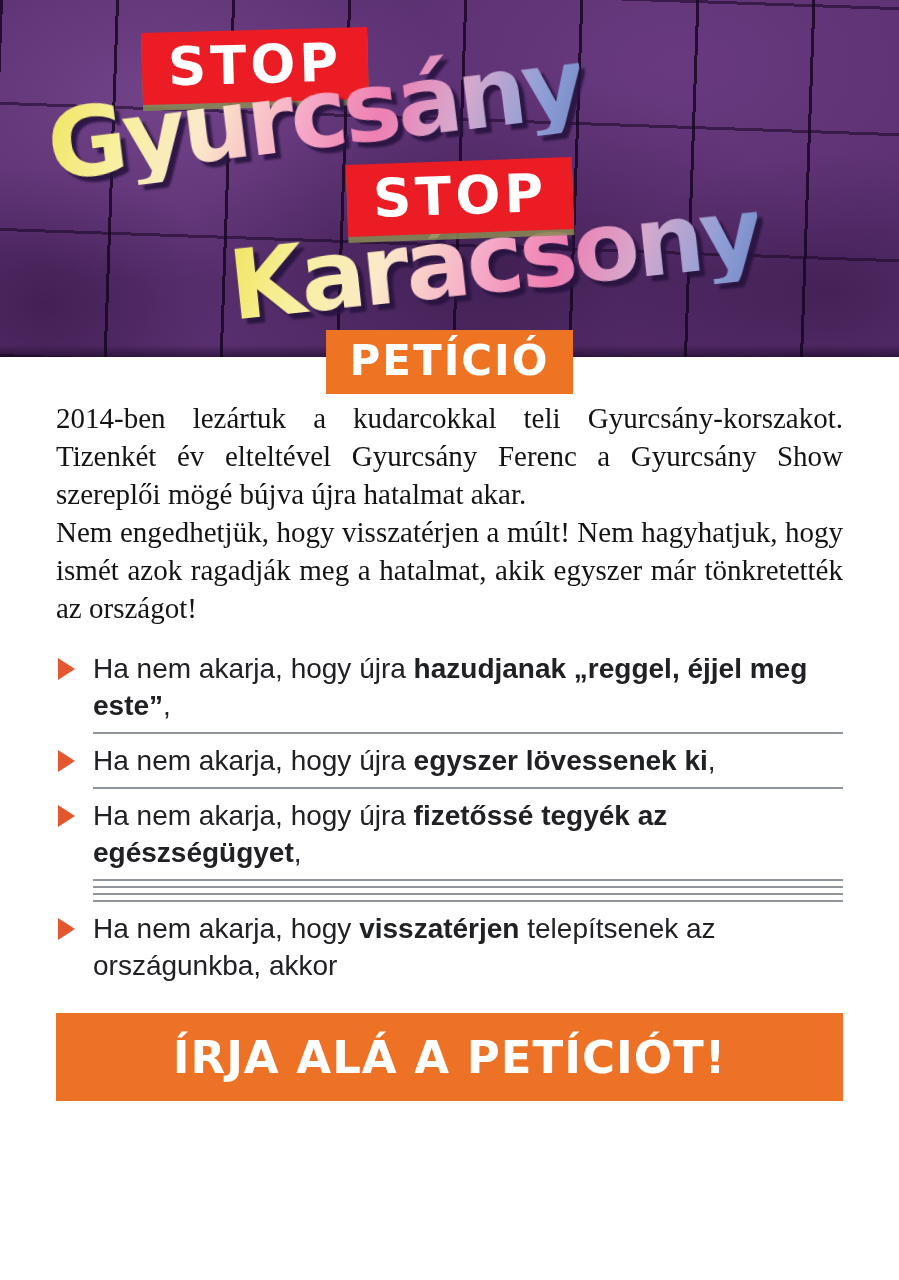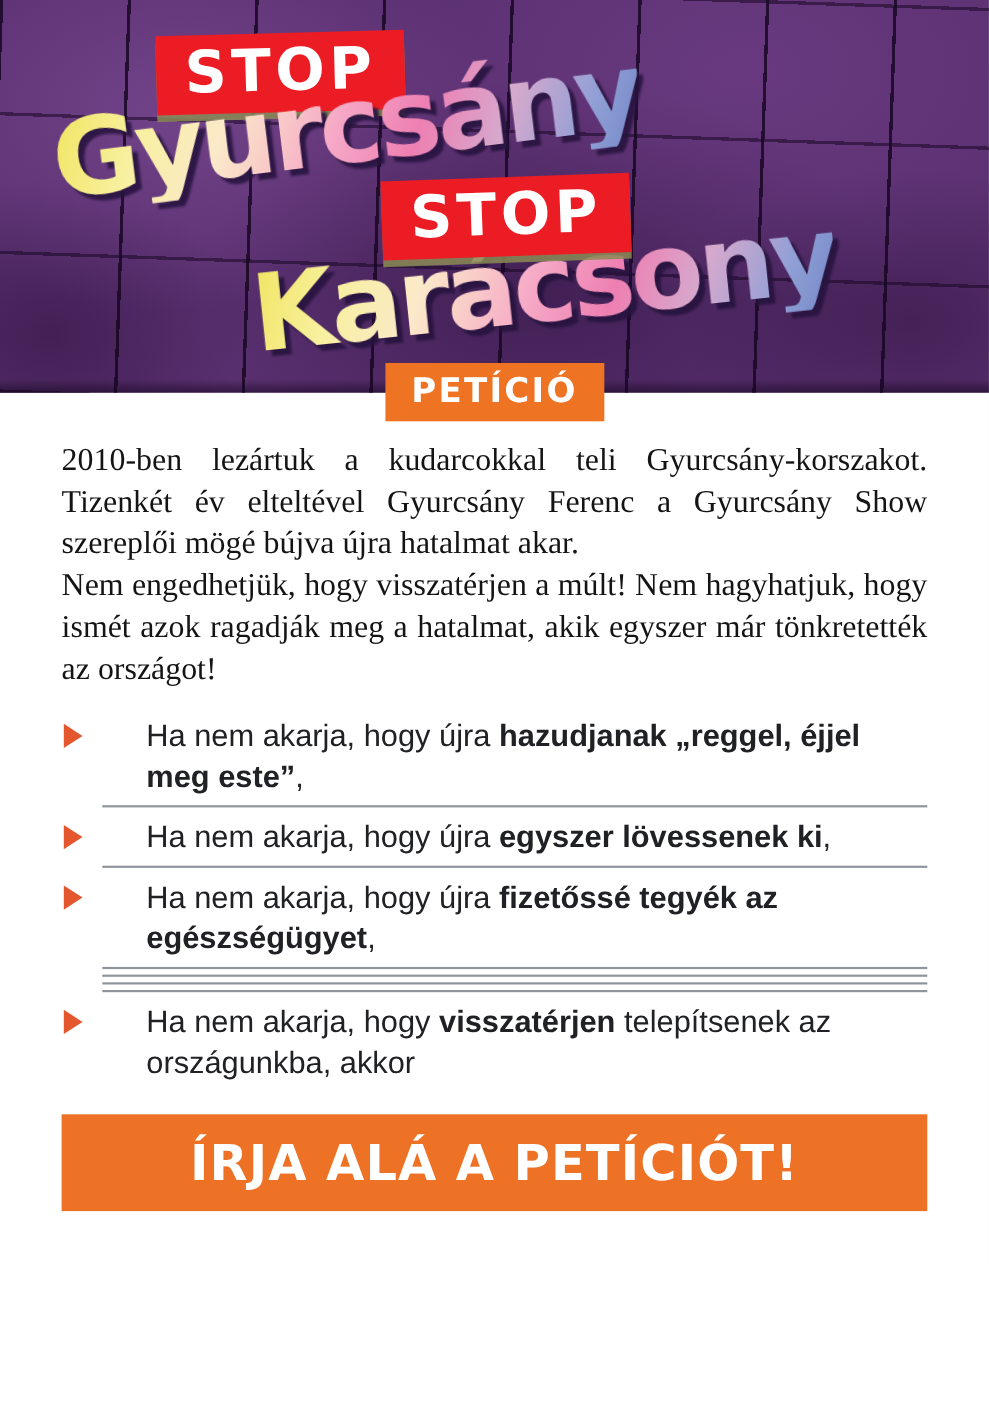--- a/index.html
+++ b/index.html
@@ -69,21 +69,21 @@
 
   .peticio-badge {
     position: absolute;
     z-index: 5;
     left: 50%; top: 330px;
     transform: translateX(-50%);
     background: #ee7424;
     color: #ffffff;
     font-family: "DejaVu Sans", sans-serif;
     font-weight: bold;
-    font-size: 31px;
+    font-size: 42px;
     line-height: 1;
     letter-spacing: 2px;
     padding: 10px 24px 12px;
   }
 
   
   .content { margin: 0 56px; }
 
   .intro-par {
     font-family: "Liberation Serif", serif;
@@ -97,21 +97,20 @@
   .par-2 { }
 
   .points { margin-top: 20px; }
   .point {
     display: flex;
     align-items: flex-start;
     padding: 3px 0;
     color: #202124;
     font-size: 28px;
     line-height: 37px;
-    gap: 40px;
   }
   .point-text b { font-weight: bold; }
   .bullet {
     flex: 0 0 auto;
     width: 0; height: 0;
     margin: 8px 18px 0 2px;
     border-left: 17px solid #e4572e;
     border-top: 11px solid transparent;
     border-bottom: 11px solid transparent;
   }
@@ -152,21 +151,21 @@
     <div class="banner-title title-top">Gyurcsány</div>
     <div class="stop-badge stop-bottom">
       <span>STOP</span>
     </div>
     <div class="banner-title title-bottom">Karácsony</div>
   </header>
 
   <div class="peticio-badge">PETÍCIÓ</div>
 
   <main class="content">
-    <p class="intro-par par-1">2010-ben lezártuk a kudarcokkal teli Gyurcsány-korszakot. Tizenkét év elteltével Gyurcsány Ferenc a Gyurcsány Show szereplői mögé bújva újra hatalmat akar.</p>
+    <p class="intro-par par-1">2014-ben lezártuk a kudarcokkal teli Gyurcsány-korszakot. Tizenkét év elteltével Gyurcsány Ferenc a Gyurcsány Show szereplői mögé bújva újra hatalmat akar.</p>
     <p class="intro-par par-2">Nem engedhetjük, hogy visszatérjen a múlt! Nem hagyhatjuk, hogy ismét azok ragadják meg a hatalmat, akik egyszer már tönkretették az országot!</p>
 
     <section class="points">
   <div class="point">
     <span class="bullet"></span>
     <span class="point-text"><span>Ha nem akarja, hogy újra </span><b>hazudjanak „reggel, éjjel meg este”</b><span>,</span></span>
   </div>
 <div class="point-sep"></div>
   <div class="point">
     <span class="bullet"></span>

